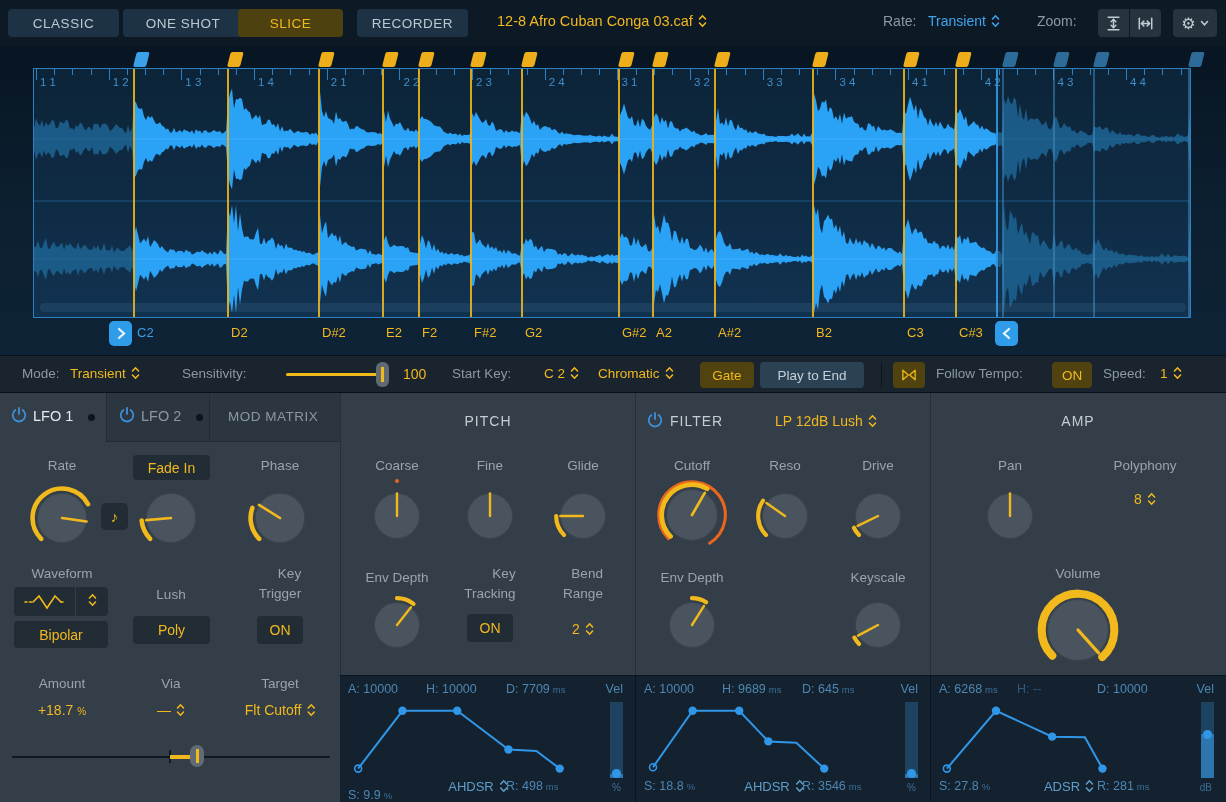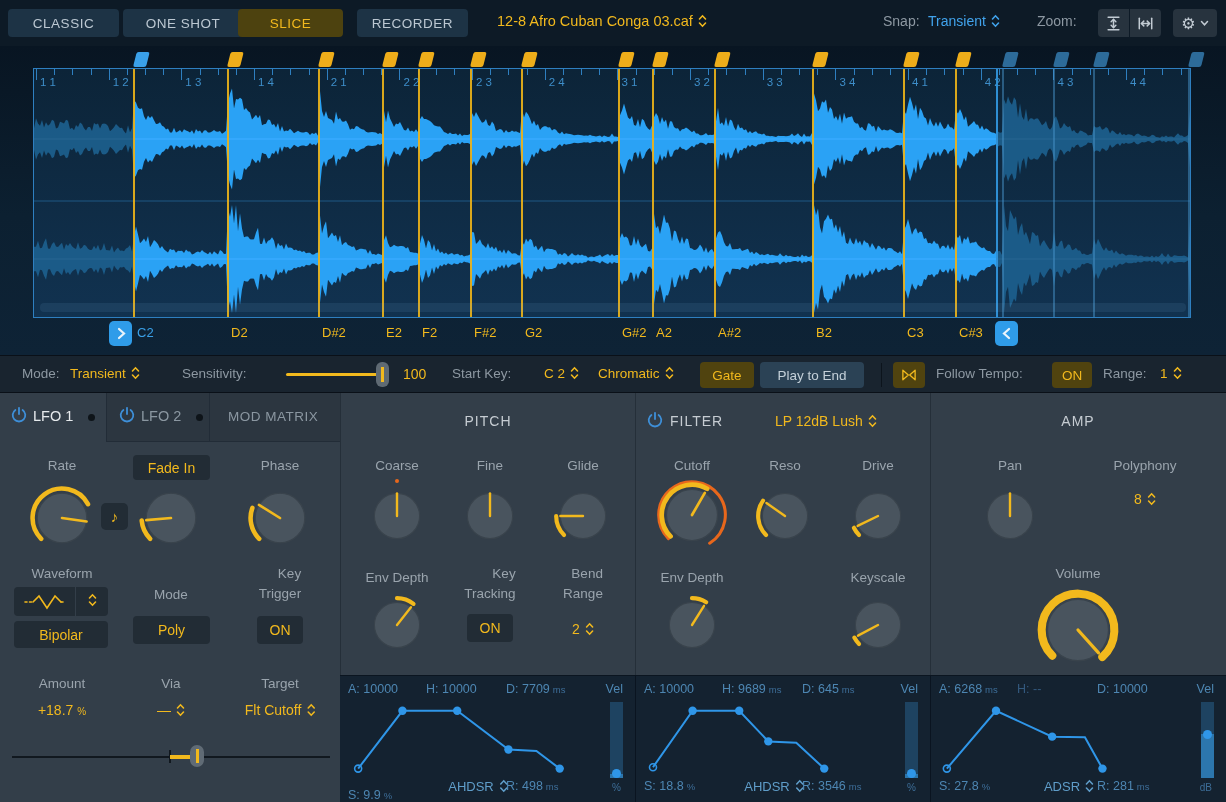--- a/index.html
+++ b/index.html
@@ -83,21 +83,21 @@
 
     <div class="abs ylw" style="left:497px;top:13px;font-size:14.5px">
       <span>12-8 Afro Cuban Conga 03.caf</span><span class="updn"><svg width="9" height="14" viewBox="0 0 9 14">
             <g stroke="#f2b91d" stroke-width="1.6" fill="none" stroke-linecap="round">
               <path d="M1.5 5 L4.5 1.8 L7.5 5"></path>
               <path d="M1.5 9 L4.5 12.2 L7.5 9"></path>
             </g>
           </svg></span>
     </div>
 
-    <span class="abs" style="left:883px;top:13px;color:#8d98a2;font-size:14px">Snap:</span>
+    <span class="abs" style="left:883px;top:13px;color:#8d98a2;font-size:14px">Rate:</span>
     <span class="abs blu" style="left:928px;top:13px;font-size:14px"><span>Transient</span><span class="updn"><svg width="9" height="14" viewBox="0 0 9 14">
             <g stroke="#41a3ec" stroke-width="1.6" fill="none" stroke-linecap="round">
               <path d="M1.5 5 L4.5 1.8 L7.5 5"></path>
               <path d="M1.5 9 L4.5 12.2 L7.5 9"></path>
             </g>
           </svg></span></span>
     <span class="abs" style="left:1037px;top:13px;color:#8d98a2;font-size:14px">Zoom:</span>
 
     <div class="abs iconbtn" style="left:1098px;top:9px;width:31px;height:28px;border-radius:4px 0 0 4px">
       <svg width="15" height="15" viewBox="0 0 14 14">
@@ -340,21 +340,21 @@
           <g stroke="#f2b91d" stroke-width="1.5" fill="none" stroke-linejoin="round">
             <path d="M3 2.5 V13.5 L9.2 8 Z"></path>
             <path d="M17 2.5 V13.5 L10.8 8 Z"></path>
           </g>
         </svg>
     </div>
     <span class="cb-lbl" style="left:936px">Follow Tempo:</span>
     <div class="cb-btn on" style="left:1052px;width:40px">
         <span>ON</span>
       </div>
-    <span class="cb-lbl" style="left:1103px">Range:</span>
+    <span class="cb-lbl" style="left:1103px">Speed:</span>
     <span class="cb-val" style="left:1160px"><span>1</span><span class="updn"><svg width="9" height="14" viewBox="0 0 9 14">
             <g stroke="#f2b91d" stroke-width="1.6" fill="none" stroke-linecap="round">
               <path d="M1.5 5 L4.5 1.8 L7.5 5"></path>
               <path d="M1.5 9 L4.5 12.2 L7.5 9"></path>
             </g>
           </svg></span></span>
   </div>
 
   <div id="panel" class="abs">
     <div class="coldiv" style="left:340px"></div>
@@ -433,21 +433,21 @@
               <g stroke="#f2b91d" stroke-width="1.6" fill="none" stroke-linecap="round">
                 <path d="M1.5 5 L4.5 1.8 L7.5 5"></path>
                 <path d="M1.5 9 L4.5 12.2 L7.5 9"></path>
               </g>
             </svg></span>
         </div>
     </div>
     <div class="abs btn" style="left:14px;top:228px;width:94px;height:27px">
         <span>Bipolar</span>
       </div>
-    <span class="abs lbl cc" style="left:171px;top:194px">Mode</span>
+    <span class="abs lbl cc" style="left:171px;top:194px">Lush</span>
     <div class="abs btn" style="left:133px;top:223px;width:77px;height:28px">
         <span>Poly</span>
       </div>
     <div class="abs lbl lbl2 cc" style="left:280px;top:171px"><span>Key</span><br><span>Trigger</span></div>
     <div class="abs btn" style="left:257px;top:223px;width:46px;height:28px">
         <span>ON</span>
       </div>
 
     <span class="abs lbl cc" style="left:62px;top:283px">Amount</span>
     <span class="abs ylw cc" style="left:62px;top:309px;font-size:14px"><span>+18.7</span> <span class="smallpct">%</span></span>

